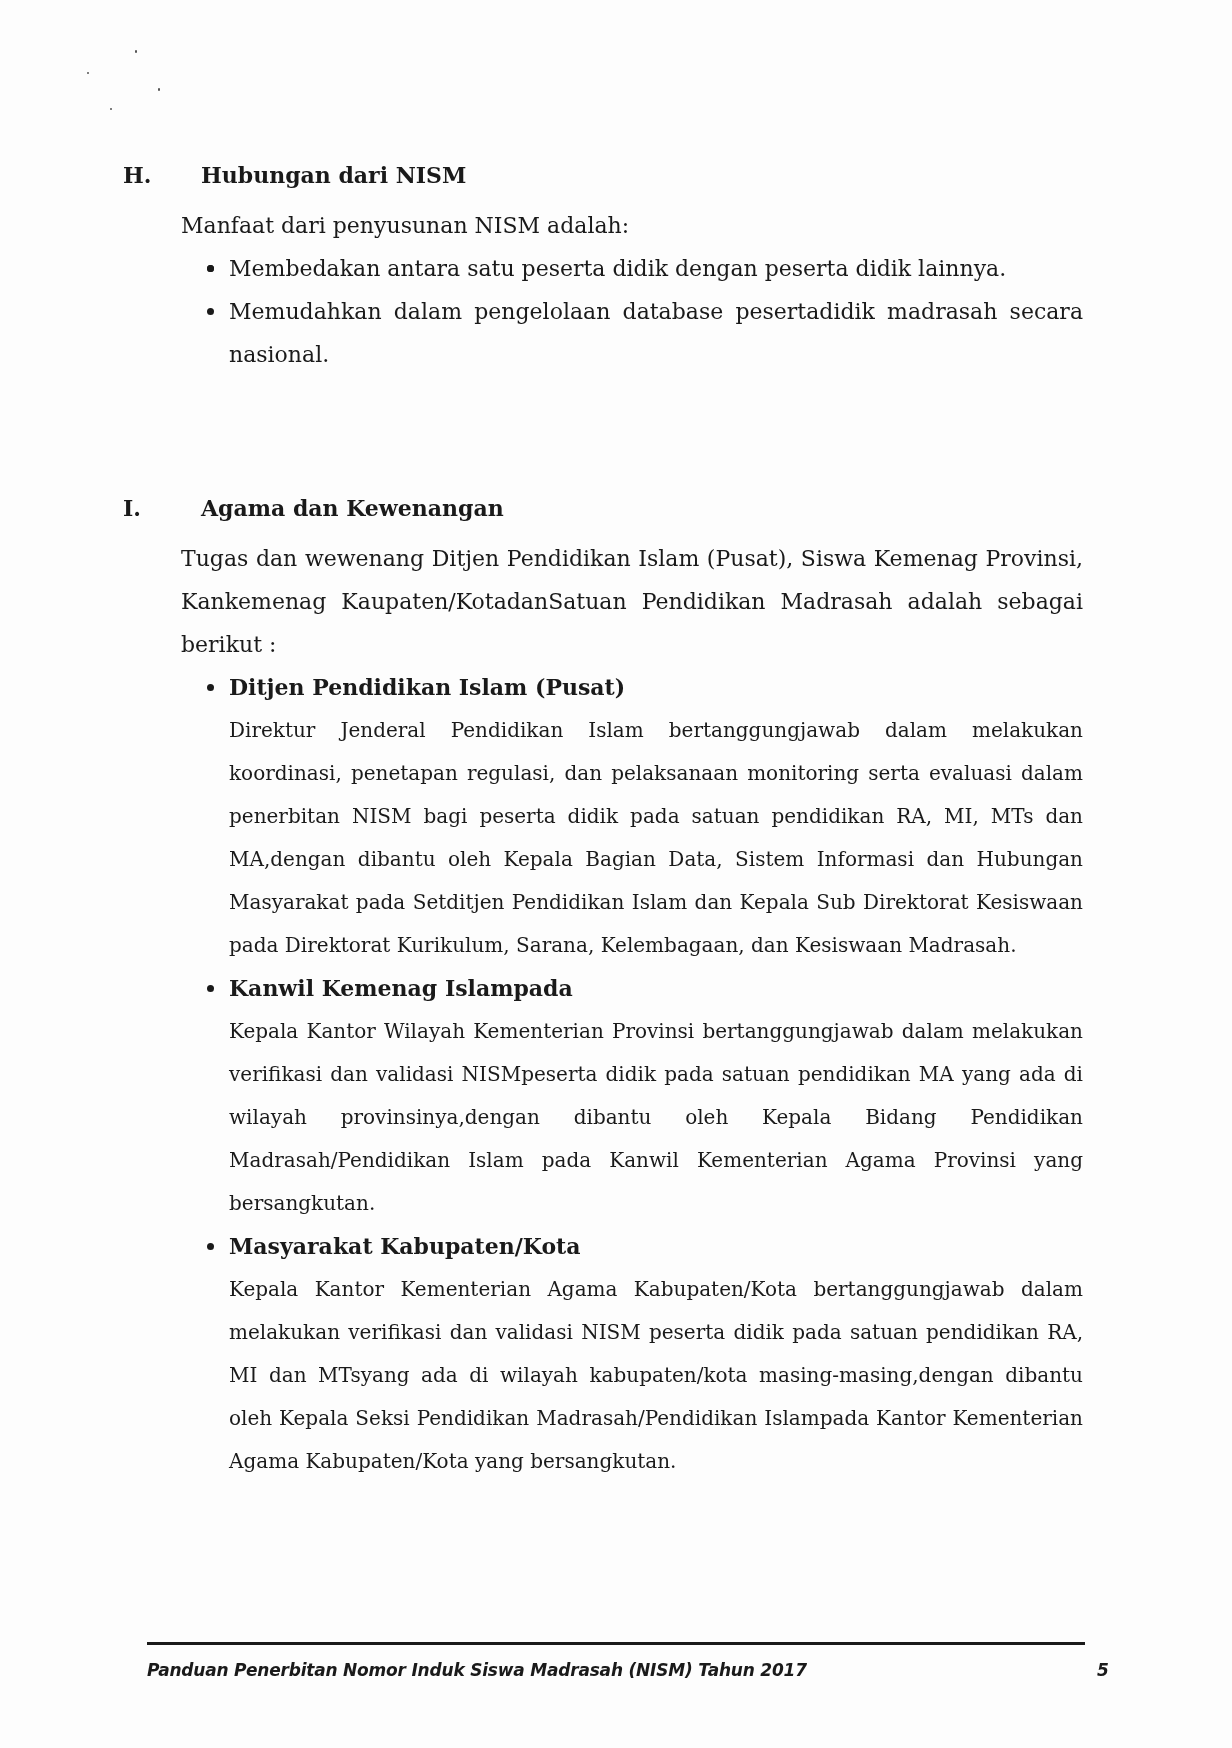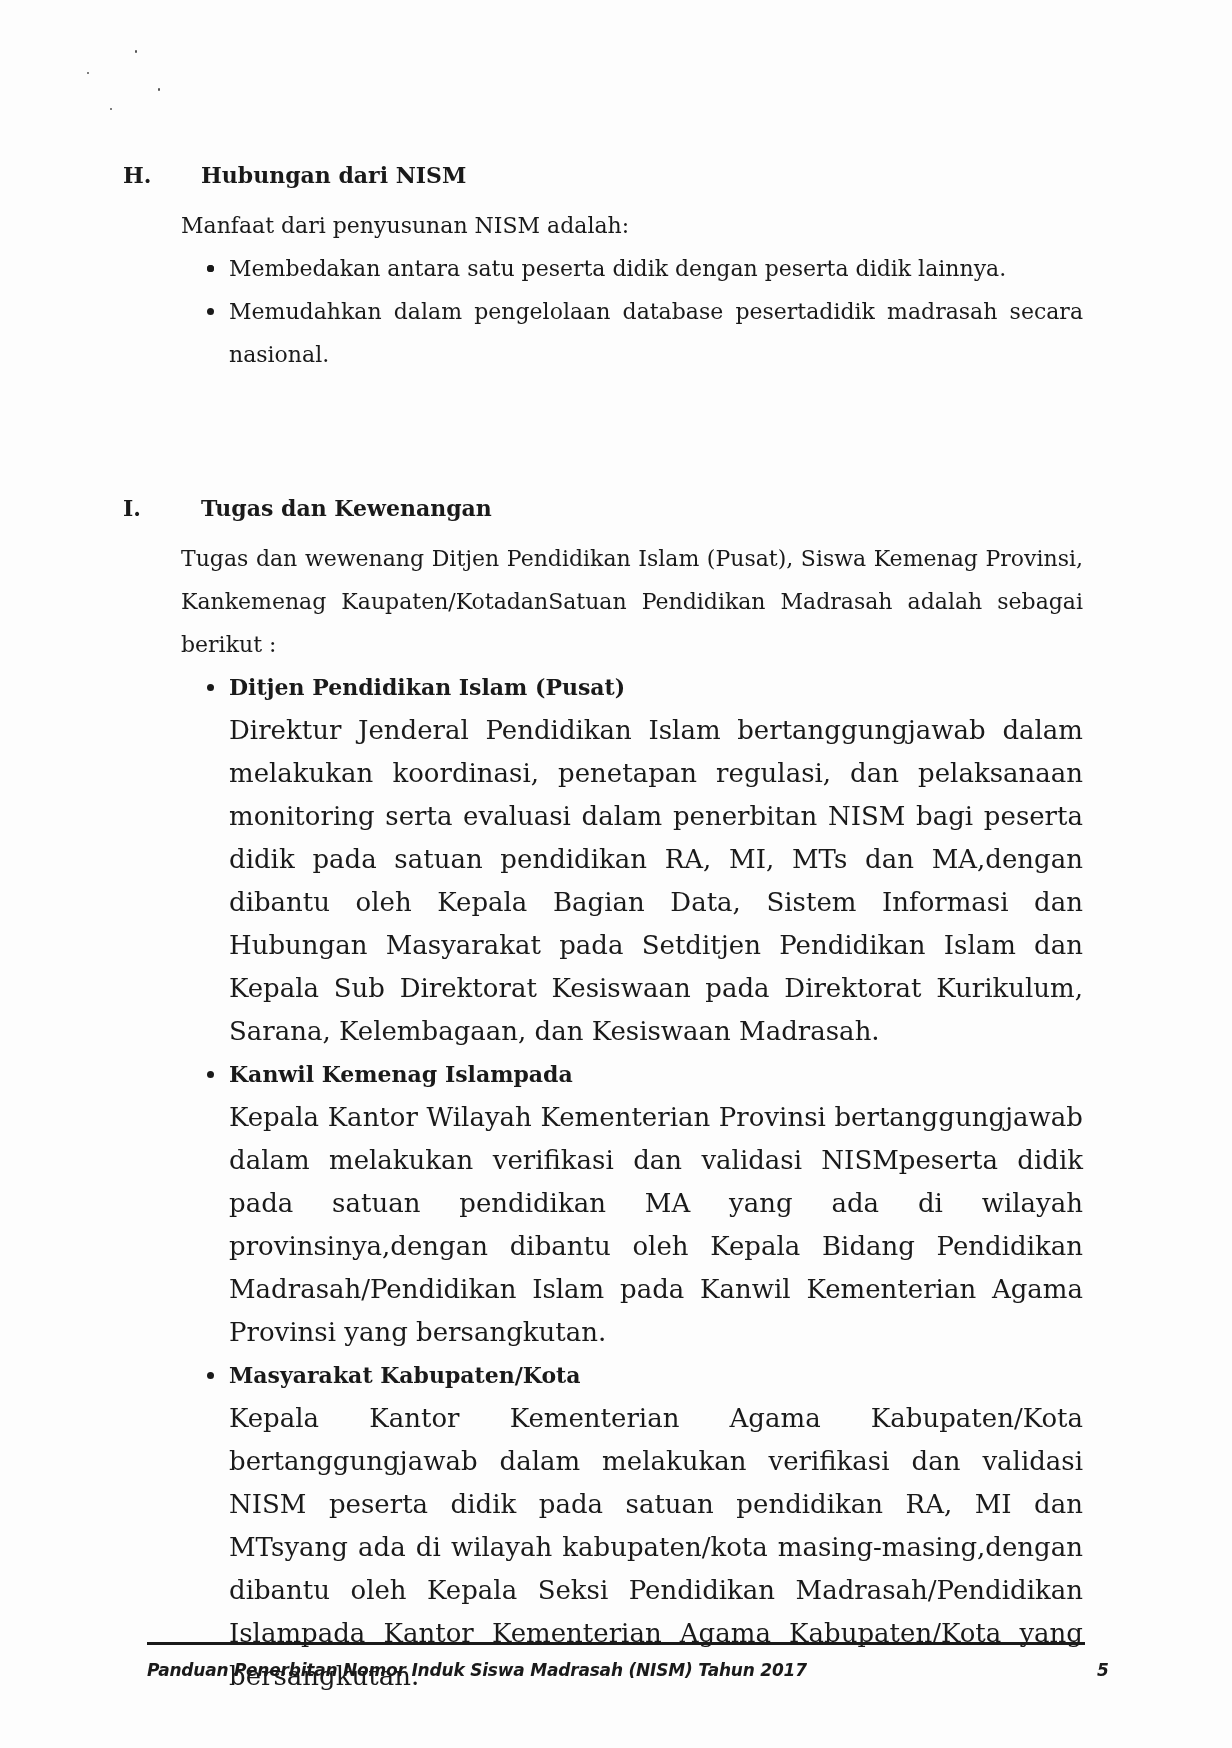--- a/index.html
+++ b/index.html
@@ -16,21 +16,21 @@
   .para {
     margin-left: 58px; font-size: 22px; line-height: 43px; text-align: justify;
     text-align-last: left;
   }
   .bullets { list-style: none; margin: 0; padding: 0 0 0 78px; }
   .bullets li { position: relative; padding-left: 28px; font-size: 22px; line-height: 43px; text-align: justify; }
   .bullets li .dot {
     position: absolute; left: 6px; top: 18px; width: 7px; height: 7px; border-radius: 50%; background: #1a1a1a;
   }
   .bullet-title { font-weight: bold; }
-  .sub-body { padding-left: 0; margin: 0; font-size: 26px; line-height: 43px; text-align: justify; }
+  .sub-body { padding-left: 0; margin: 0; font-size: 20px; line-height: 43px; text-align: justify; }
   .footer-rule { position: absolute; left: 147px; top: 1642px; width: 938px; height: 3px; background: #1a1a1a; }
   .footer-text {
     position: absolute; left: 147px; top: 1660px; font-family: "DejaVu Sans", "Liberation Sans", sans-serif;
     font-style: italic; font-weight: bold; font-size: 17px; color: #1a1a1a; letter-spacing: -0.2px;
   }
   .page-num {
     position: absolute; left: 1097px; top: 1660px; font-family: "DejaVu Sans", "Liberation Sans", sans-serif;
     font-style: italic; font-weight: bold; font-size: 17px;
   }
 </style>
@@ -52,21 +52,21 @@
     <ul class="bullets">
       <li><span class="dot"></span></li>
       <li><span class="dot"></span><span>Membedakan antara satu peserta didik dengan peserta didik lainnya.</span></li>
       <li><span class="dot"></span><span>Memudahkan dalam pengelolaan database pesertadidik madrasah secara nasional.</span></li>
     </ul>
   </div>
 
   <div class="section" style="top:495px;">
     <div class="sec-head">
       <span class="sec-mark">I.</span>
-      <span class="sec-title">Tugas dan Kewenangan</span>
+      <span class="sec-title">Agama dan Kewenangan</span>
     </div>
     <div class="para">Tugas dan wewenang Ditjen Pendidikan Islam (Pusat), Siswa Kemenag Provinsi, Kankemenag Kaupaten/KotadanSatuan Pendidikan Madrasah adalah sebagai berikut :</div>
     <ul class="bullets">
       <li>
         <span class="dot"></span>
         <div class="bullet-title">Ditjen Pendidikan Islam (Pusat)</div>
         <p class="sub-body">Direktur Jenderal Pendidikan Islam bertanggungjawab dalam melakukan koordinasi, penetapan regulasi, dan pelaksanaan monitoring serta evaluasi dalam penerbitan NISM bagi peserta didik pada satuan pendidikan RA, MI, MTs dan MA,dengan dibantu oleh Kepala Bagian Data, Sistem Informasi dan Hubungan Masyarakat pada Setditjen Pendidikan Islam dan Kepala Sub Direktorat Kesiswaan pada Direktorat Kurikulum, Sarana, Kelembagaan, dan Kesiswaan Madrasah.</p>
       </li>
       <li>
         <span class="dot"></span>

